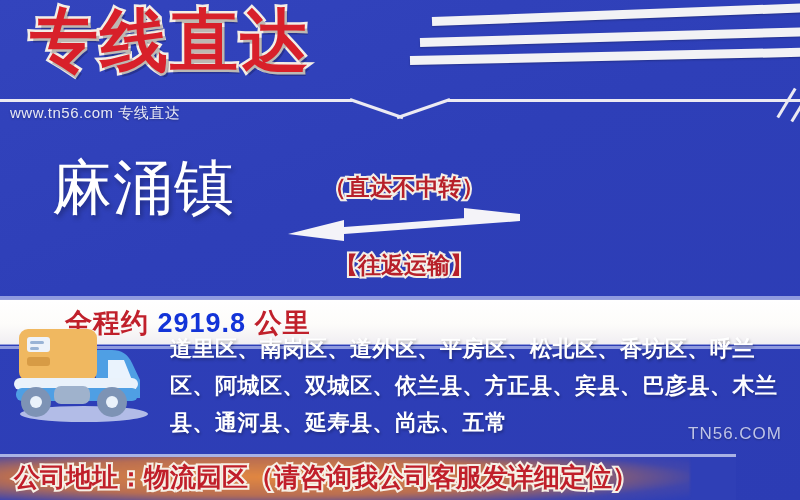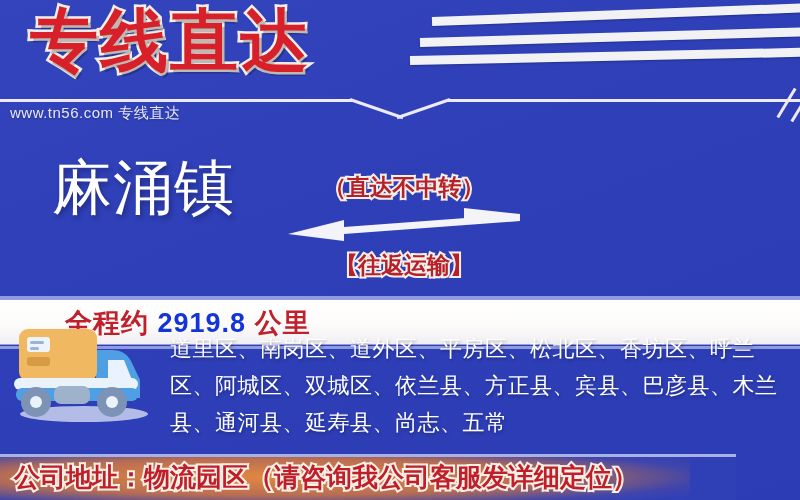--- a/index.html
+++ b/index.html
@@ -90,21 +90,21 @@
     white-space:nowrap;color:#c0202b;letter-spacing:1px;
   }
   .stat.dist{left:65px;}
   .stat.time{left:487px;}
   .stat .num{color:#1334d8;}
 
   
   .truck{position:absolute;left:8px;top:318px;width:150px;height:110px;}
   .districts{
     position:absolute;left:170px;top:330px;width:625px;
-    font-size:22px;line-height:37px;color:#ffffff;font-weight:400;
+    font-size:22px;line-height:37px;color:#ffffff;font-weight:700;
     letter-spacing:.5px;
     text-shadow:1px 2px 3px rgba(0,0,0,.28);
   }
   .watermark{
     position:absolute;right:18px;top:424px;
     font-size:17px;color:#cfd3ee;letter-spacing:1px;opacity:.9;
     text-shadow:0 1px 2px rgba(0,0,0,.3);
   }
 
   
@@ -195,20 +195,21 @@
       <rect x="46" y="68" width="36" height="18" rx="7" fill="#9fb2cc"></rect>
       <circle cx="28" cy="84" r="15" fill="#7d93b5"></circle>
       <circle cx="28" cy="84" r="6" fill="#eaf2fb"></circle>
       <circle cx="104" cy="84" r="15" fill="#7d93b5"></circle>
       <circle cx="104" cy="84" r="6" fill="#eaf2fb"></circle>
     </svg>
   </div>
 
   <div class="districts">道里区、南岗区、道外区、平房区、松北区、香坊区、呼兰区、阿城区、双城区、依兰县、方正县、宾县、巴彦县、木兰县、通河县、延寿县、尚志、五常</div>
 
+  <div class="watermark">TN56.COM</div>
 
   <div class="addr">
     <div class="glow"></div>
     <div class="topline"></div>
     <div class="txt">公司地址：物流园区（请咨询我公司客服发详细定位）</div>
   </div>
 
 </div>
 
 </body></html>

